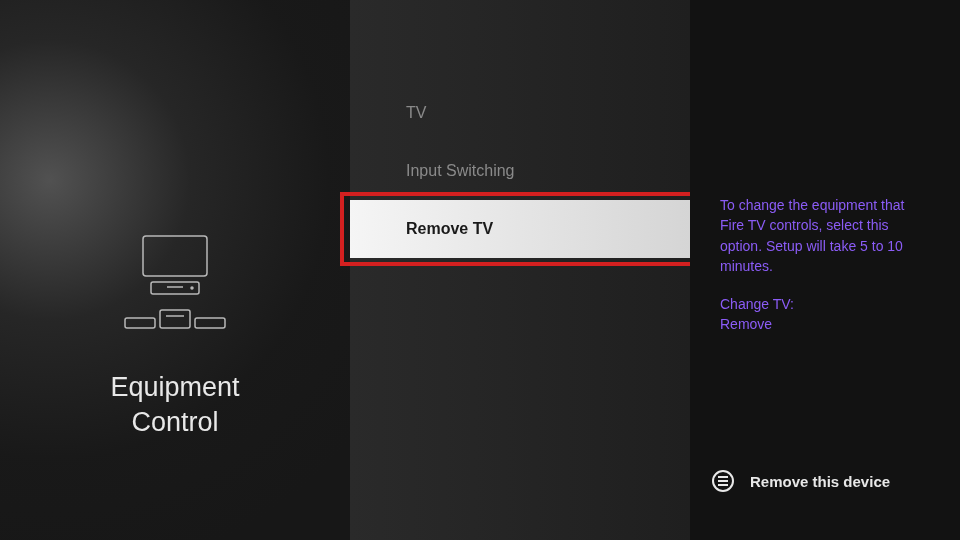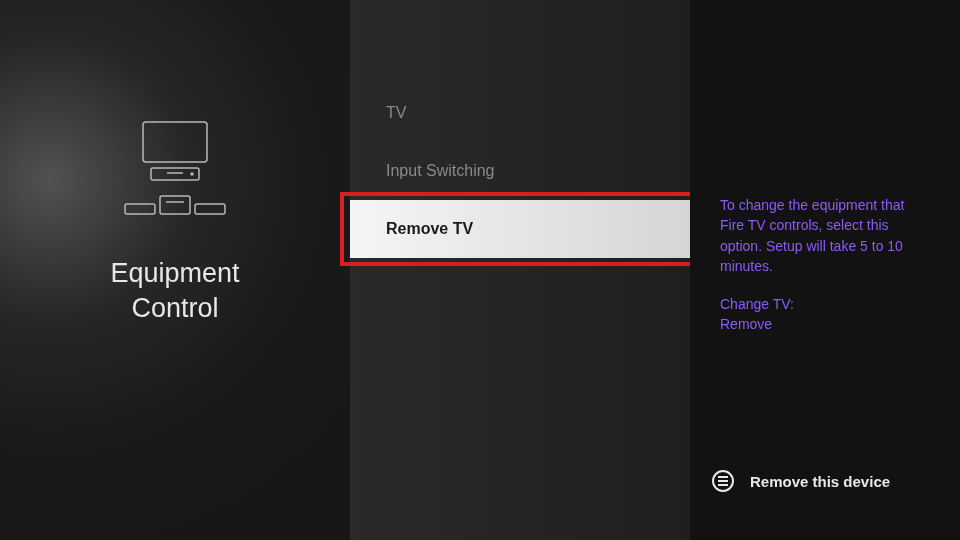--- a/index.html
+++ b/index.html
@@ -15,21 +15,21 @@
       background: #0d0d0d;
       display: flex;
     }
     .left-panel {
       width: 350px;
       height: 100%;
       background: radial-gradient(ellipse 400px 400px at 50px 180px, rgba(190,190,190,0.35) 0%, rgba(100,100,100,0.2) 35%, rgba(40,40,40,0.1) 70%, rgba(15,15,15,0) 100%), #171717;
       display: flex;
       flex-direction: column;
       align-items: center;
-      justify-content: center;
+      justify-content: flex-end;
       padding-bottom: 100px;
     }
     .middle-panel {
       width: 340px;
       height: 100%;
       background: linear-gradient(to right, #2a2a2a 0%, #1f1f1f 100%);
       position: relative;
     }
     .right-panel {
       width: 270px;
@@ -48,21 +48,21 @@
       text-align: center;
       line-height: 1.3;
     }
     .menu-list {
       padding-top: 84px;
     }
     .menu-item {
       height: 58px;
       display: flex;
       align-items: center;
-      padding-left: 36px;
+      padding-left: 56px;
       color: #8a8a8a;
       font-size: 16px;
       font-weight: 400;
     }
     .menu-item.selected {
       background: linear-gradient(to right, #f5f5f5 0%, #d5d5d5 100%);
       color: #1a1a1a;
       font-weight: 600;
       font-size: 16px;
       position: relative;

